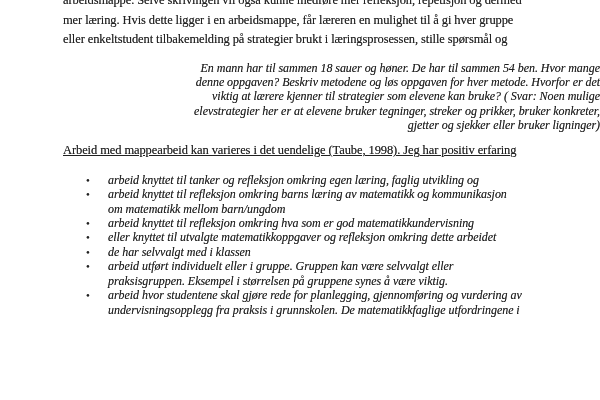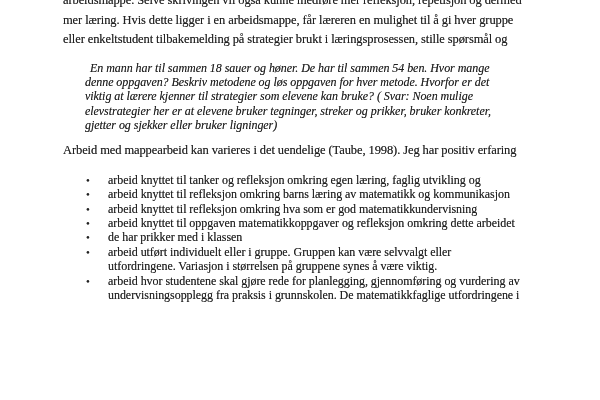--- a/index.html
+++ b/index.html
@@ -27,29 +27,31 @@
     font-size: 12.5px;
     line-height: 19.6px;
     letter-spacing: -0.1px;
     white-space: nowrap;
   }
   .para-top {
     margin-top: -9px; 
   }
   .para-intro {
     margin-top: 9px;
+    text-decoration: underline;
   }
   .quote {
     margin-top: 11px;
     margin-left: 85px;
     font-style: italic;
     font-size: 12px;
     line-height: 14.3px;
     letter-spacing: -0.05px;
     white-space: nowrap;
+    text-align: right;
   }
   .quote .line.first {
     padding-left: 5px; 
   }
   .bullets {
     margin-top: 12px;
     margin-left: 86px;
     font-size: 12px;
     line-height: 14.4px;
     letter-spacing: -0.05px;
@@ -60,20 +62,21 @@
   }
   .bullet-marker {
     flex: 0 0 22px;
     width: 22px;
     font-size: 11px;
     line-height: 14.4px;
   }
   .bullet-text {
     flex: 1 1 auto;
     white-space: nowrap;
+    font-style: italic;
   }
   .line {
     display: block;
   }
 </style>
 </head>
 <body>
 
 <div class="page">
 
@@ -101,49 +104,50 @@
       <span class="bullet-marker">•</span>
       <div class="bullet-text">
         <span class="line">arbeid knyttet til tanker og refleksjon omkring egen læring, faglig utvikling og</span>
       </div>
     </div>
 
     <div class="bullet-item">
       <span class="bullet-marker">•</span>
       <div class="bullet-text">
         <span class="line">arbeid knyttet til refleksjon omkring barns læring av matematikk og kommunikasjon</span>
+        <span class="line">om matematikk mellom barn/ungdom</span>
       </div>
     </div>
 
     <div class="bullet-item">
       <span class="bullet-marker">•</span>
       <div class="bullet-text">
         <span class="line">arbeid knyttet til refleksjon omkring hva som er god matematikkundervisning</span>
       </div>
     </div>
 
     <div class="bullet-item">
       <span class="bullet-marker">•</span>
       <div class="bullet-text">
-        <span class="line">arbeid knyttet til oppgaven matematikkoppgaver og refleksjon omkring dette arbeidet</span>
+        <span class="line">eller knyttet til utvalgte matematikkoppgaver og refleksjon omkring dette arbeidet</span>
       </div>
     </div>
 
     <div class="bullet-item">
       <span class="bullet-marker">•</span>
       <div class="bullet-text">
-        <span class="line">de har prikker med i klassen</span>
+        <span class="line">de har selvvalgt med i klassen</span>
       </div>
     </div>
 
     <div class="bullet-item">
       <span class="bullet-marker">•</span>
       <div class="bullet-text">
         <span class="line">arbeid utført individuelt eller i gruppe. Gruppen kan være selvvalgt eller</span>
-        <span class="line">utfordringene. Variasjon i størrelsen på gruppene synes å være viktig.</span>
+        <span class="line">praksisgruppen. Eksempel i størrelsen på gruppene synes å være viktig.</span>
       </div>
     </div>
 
     <div class="bullet-item">
       <span class="bullet-marker">•</span>
       <div class="bullet-text">
         <span class="line">arbeid hvor studentene skal gjøre rede for planlegging, gjennomføring og vurdering av</span>
         <span class="line">undervisningsopplegg fra praksis i grunnskolen. De matematikkfaglige utfordringene i</span>
       </div>
     </div>

